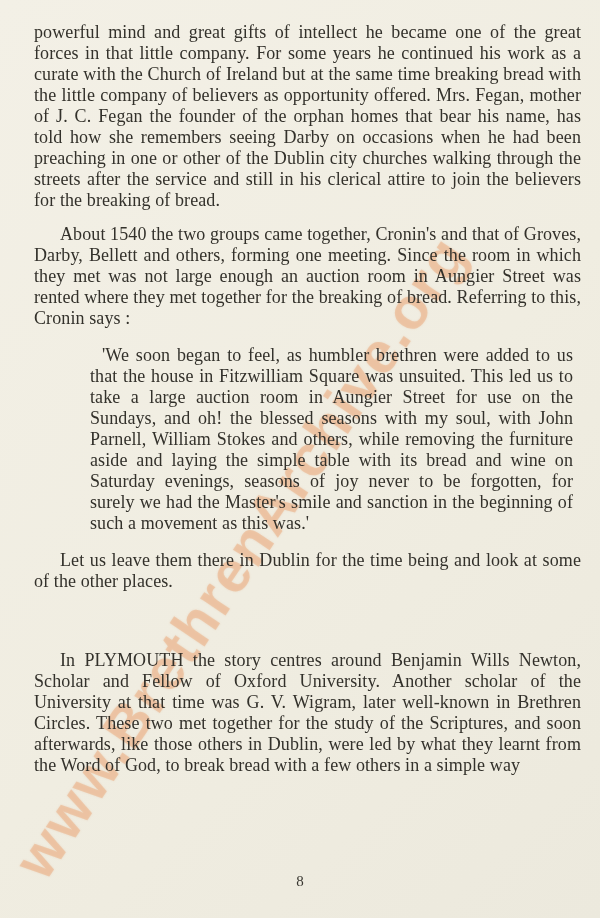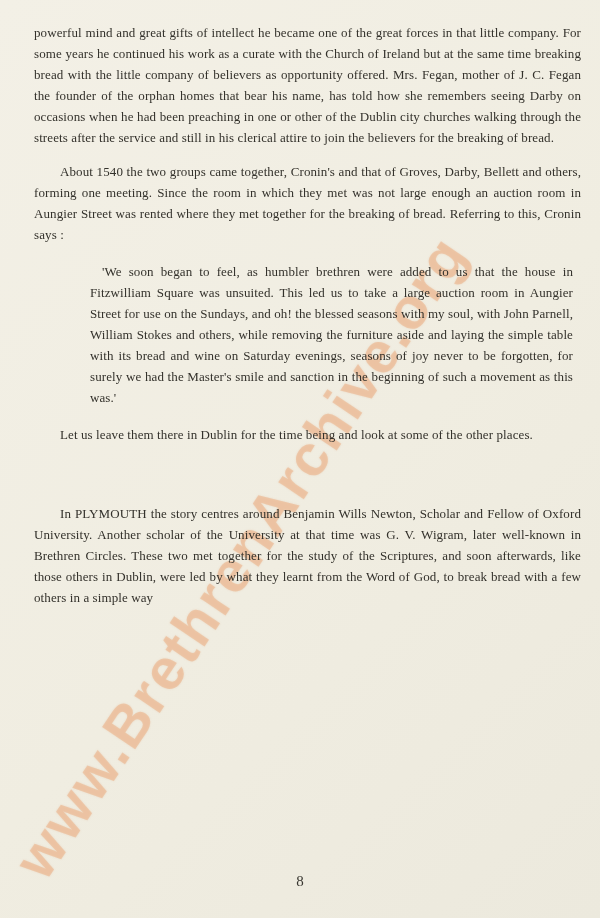--- a/index.html
+++ b/index.html
@@ -20,21 +20,21 @@
     background: linear-gradient(135deg, #f3f0e6 0%, #f0ede1 55%, #ece9dd 100%);
     box-sizing: border-box;
     font-family: "Liberation Serif", "DejaVu Serif", serif;
     color: #33312b;
   }
   .text-block {
     position: absolute;
     top: 22px;
     left: 34px;
     right: 19px;
-    font-size: 13px;
+    font-size: 18px;
     line-height: 21px;
     text-align: justify;
     letter-spacing: 0.1px;
   }
   .text-block p {
     margin: 0 0 13px 0;
     text-indent: 26px;
   }
   .text-block p.no-indent {
     text-indent: 0;

